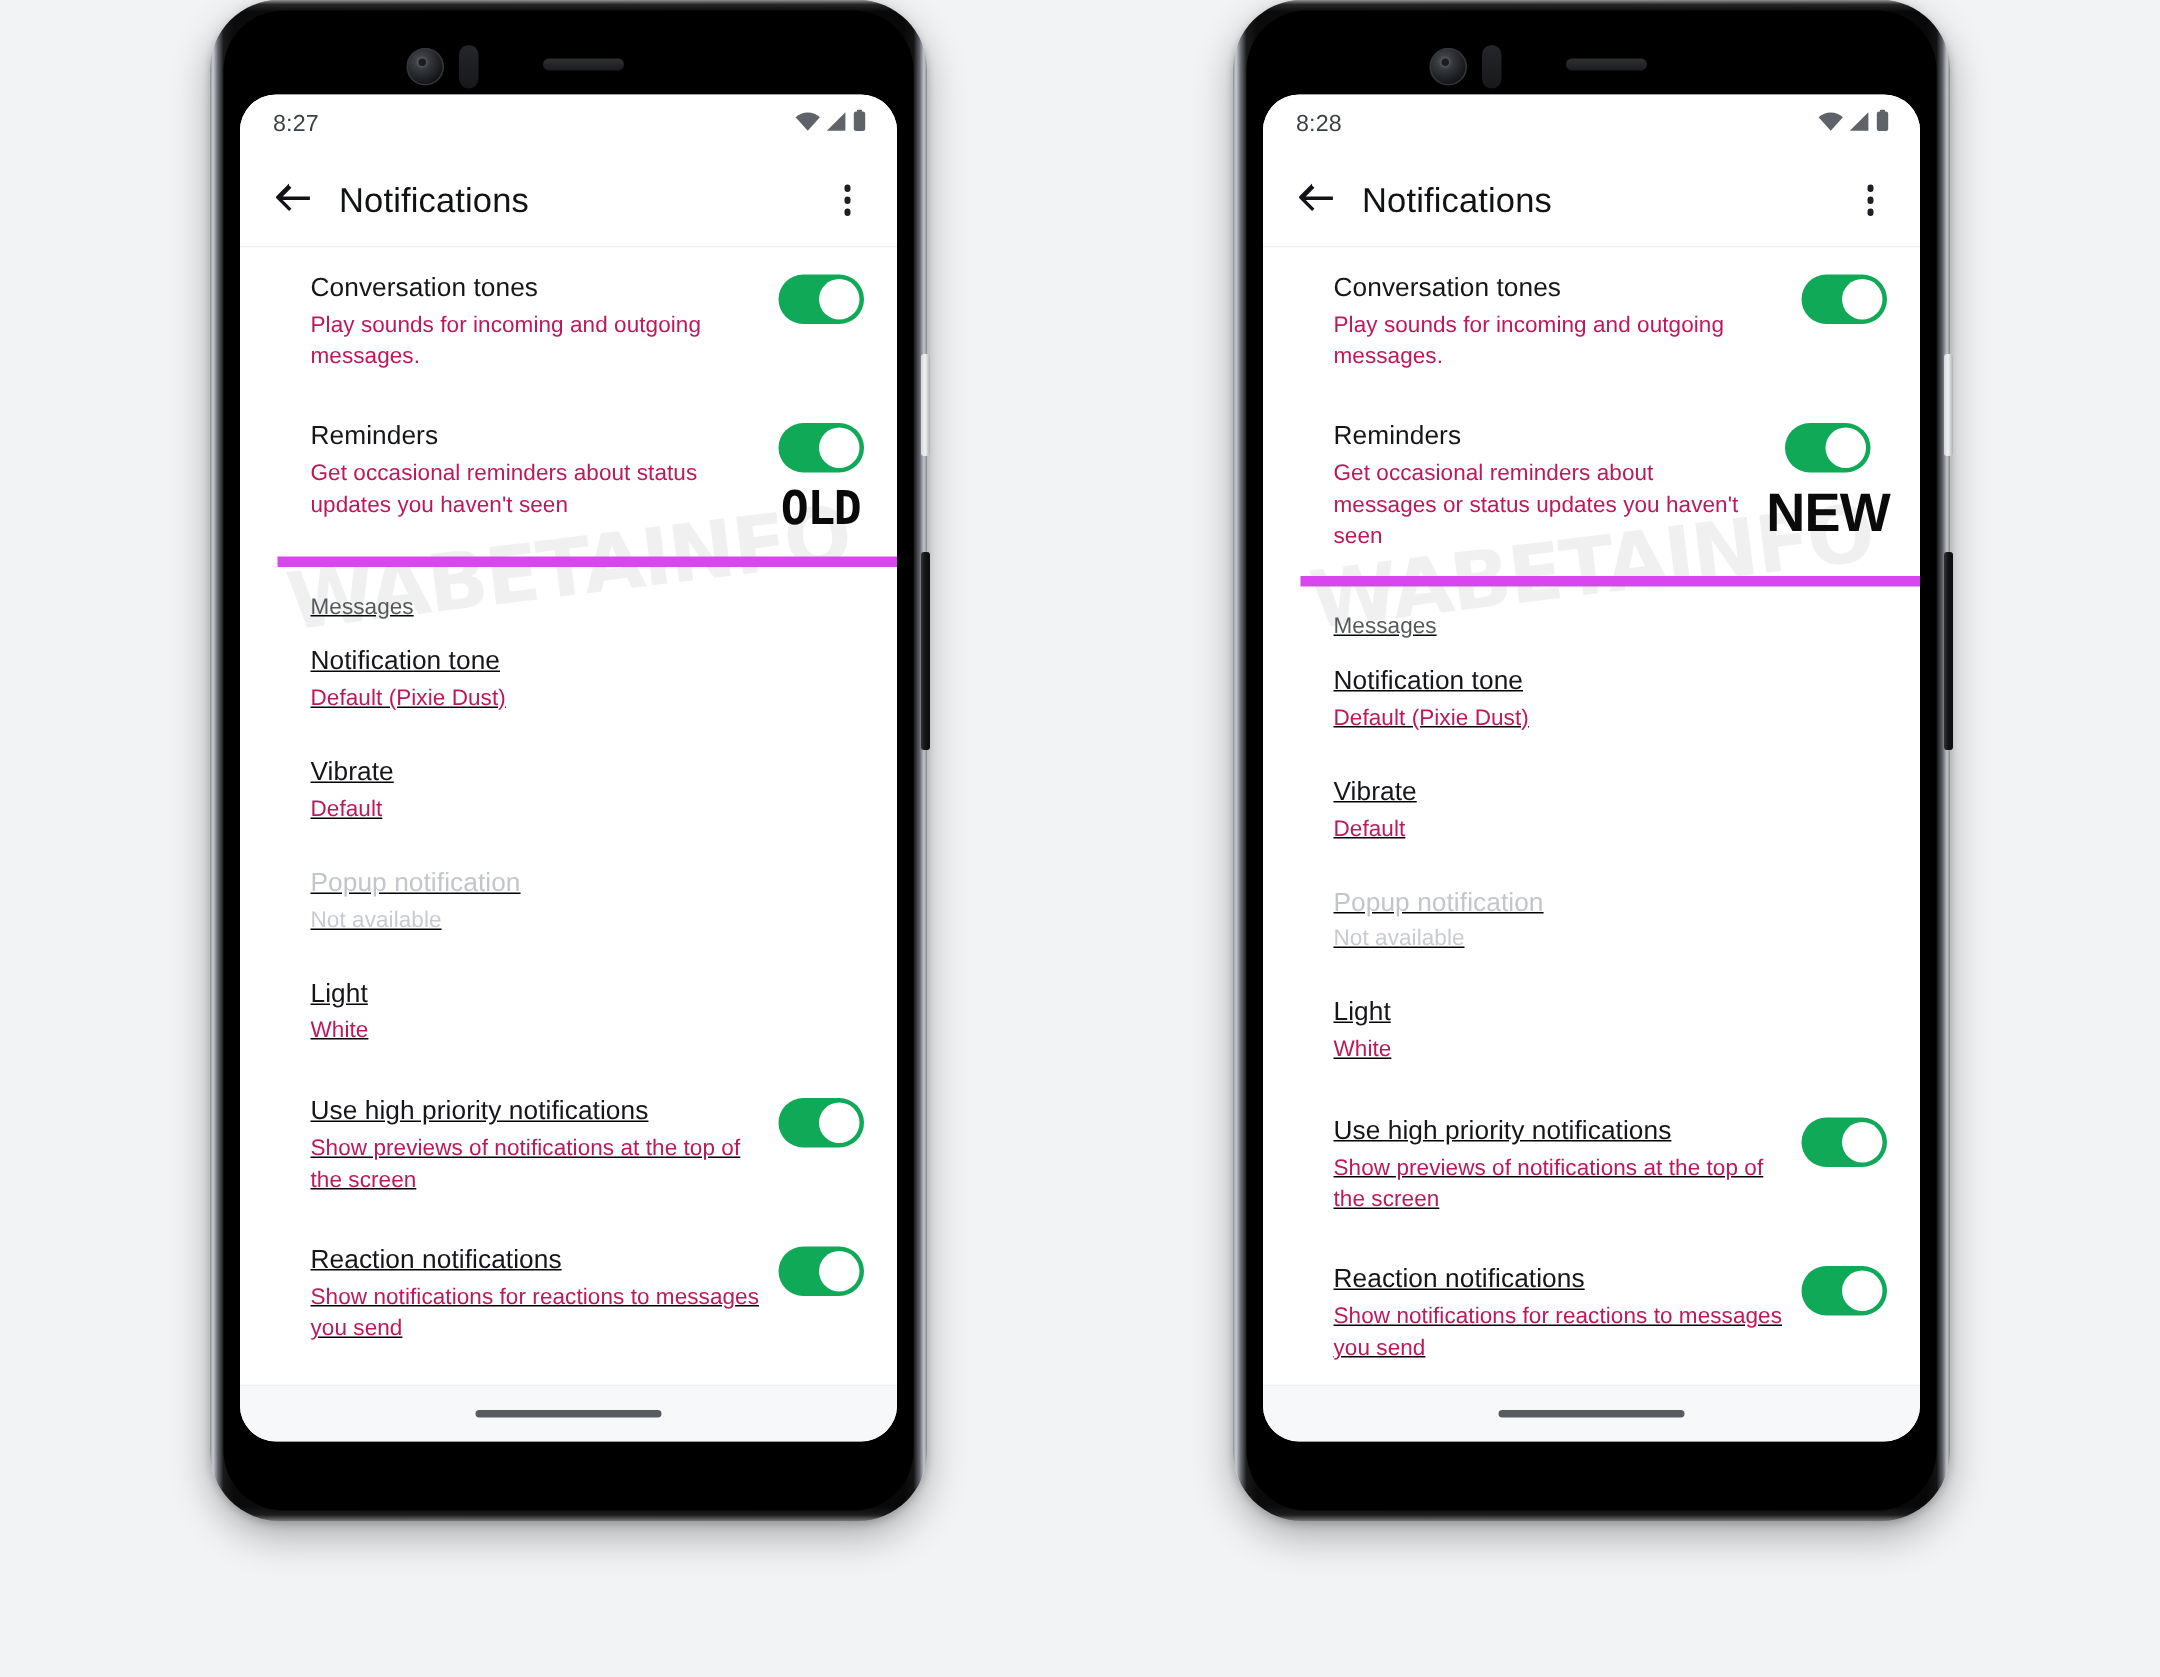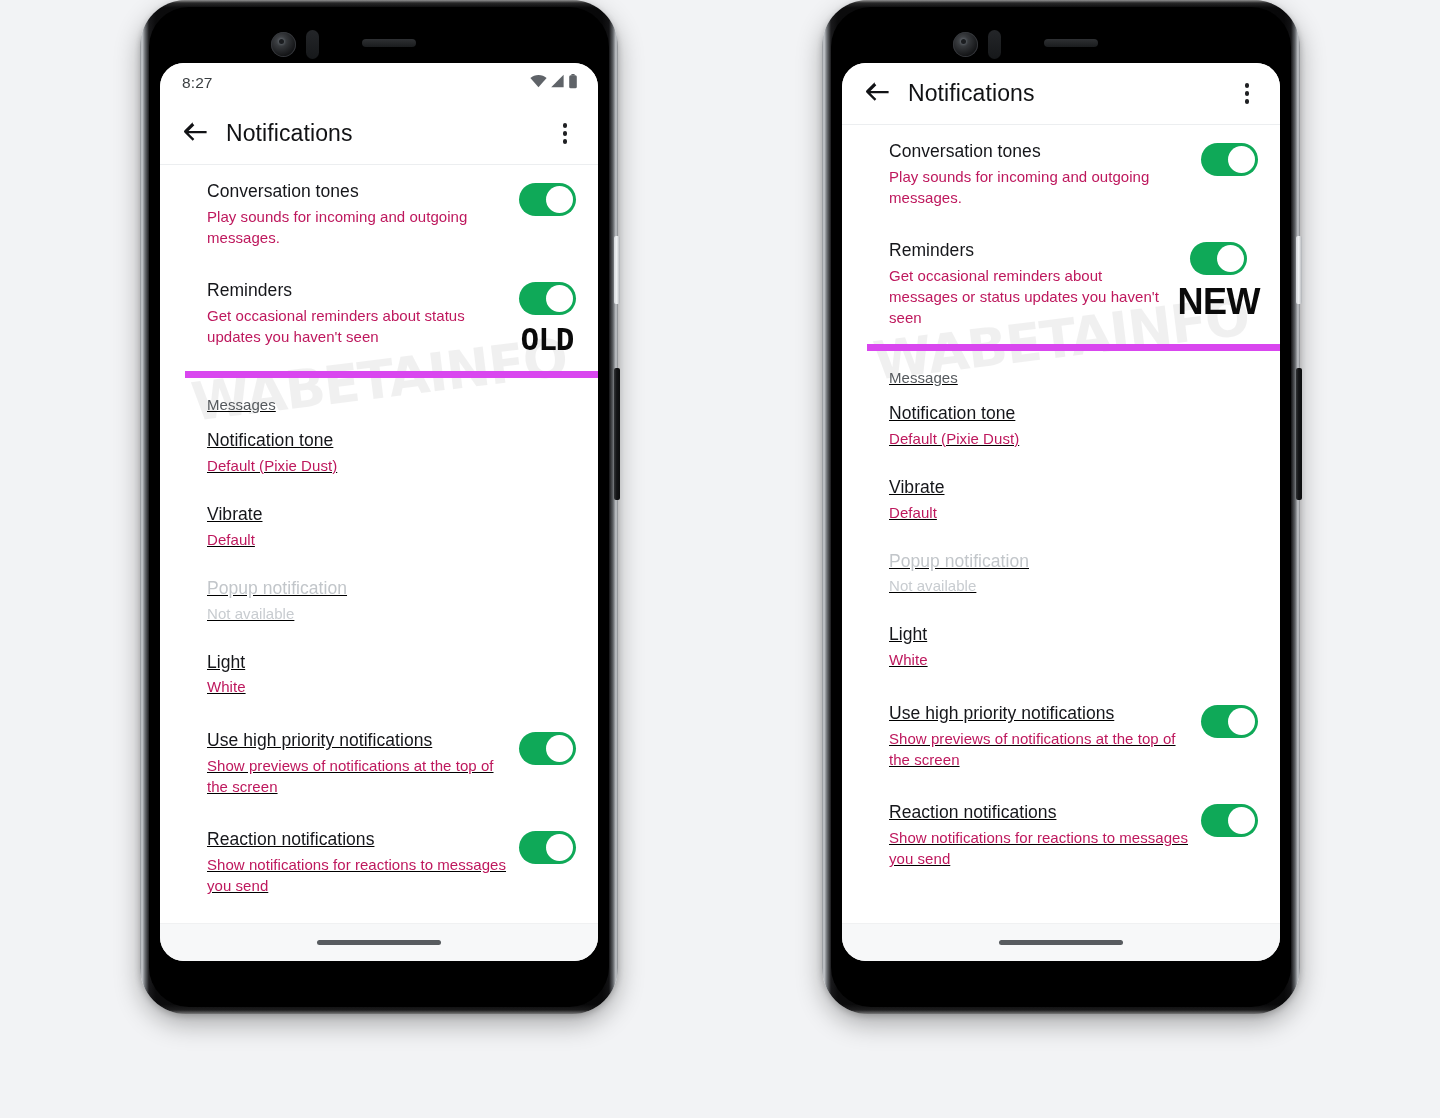--- a/index.html
+++ b/index.html
@@ -454,20 +454,41 @@
 
     <div class="phone-glass">
       <div class="sensor-row">
         <div class="cam-lens"></div>
         <div class="prox-sensor"></div>
         <div class="earpiece"></div>
       </div>
 
       <div class="screen">
 
+        <div class="status-bar">
+          <span class="status-time">8:28</span>
+          <span class="status-icons">
+            <span>
+              <svg width="17" height="14" viewBox="0 0 17 14">
+                  <path d="M8.5 13.2 0.4 4.1C2.6 2.1 5.4 1 8.5 1s5.9 1.1 8.1 3.1L8.5 13.2z" fill="#5f6368"></path>
+                </svg>
+            </span>
+            <span>
+              <svg width="15" height="14" viewBox="0 0 15 14">
+                  <path d="M13.6 0.8v12.4H1.2L13.6 0.8z" fill="#5f6368"></path>
+                </svg>
+            </span>
+            <span>
+              <svg width="10" height="15" viewBox="0 0 10 15">
+                  <rect x="3.3" y="0" width="3.4" height="1.6" rx="0.6" fill="#5f6368"></rect>
+                  <rect x="1.2" y="1.3" width="7.6" height="13" rx="1.5" fill="#5f6368"></rect>
+                </svg>
+            </span>
+          </span>
+        </div>
 
         <div class="app-bar">
           <div class="back-btn">
             <span>
               <svg width="25" height="21" viewBox="0 0 25 21">
                   <path d="M9.7 1.3 1.4 9.6a1.3 1.3 0 0 0 0 1.8l8.3 8.3 1.6-1.6-5.8-5.8H23.6v-2.3H5.5l5.8-5.8-1.6-1.6z" fill="#121316"></path>
                 </svg>
             </span>
           </div>
           <div class="app-title">Notifications</div>

